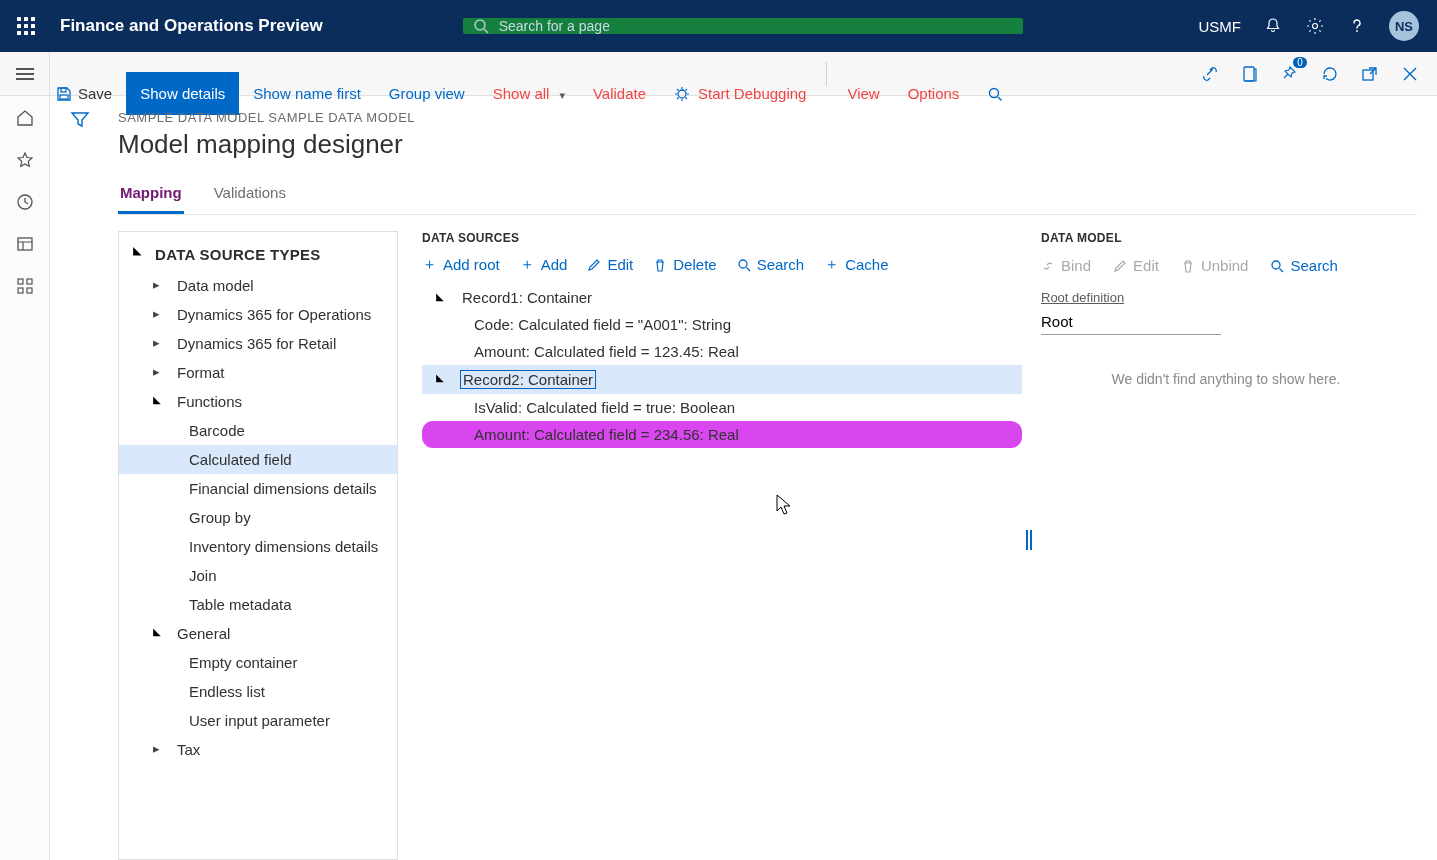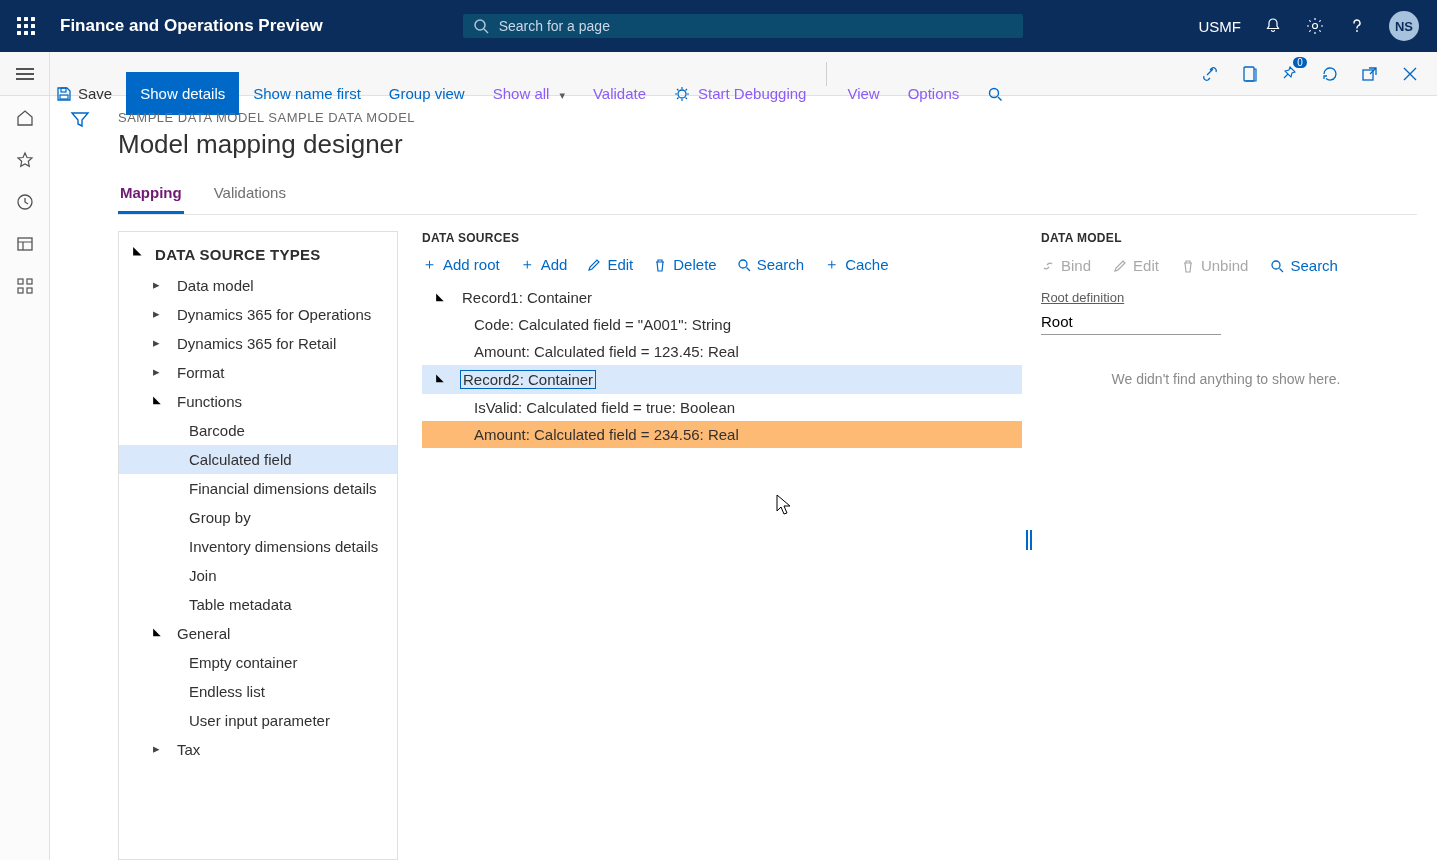--- a/index.html
+++ b/index.html
@@ -11,42 +11,42 @@
     height: 52px; background: #0b2d5c; color: #fff; display: flex; align-items: center; padding: 0 8px;
   }
   .waffle {
     width: 36px; height: 36px; display: flex; align-items: center; justify-content: center; cursor: pointer;
     margin-right: 16px;
   }
   .waffle-dots { display: grid; grid-template-columns: repeat(3, 4px); grid-gap: 3px; }
   .waffle-dots span { width: 4px; height: 4px; background: #fff; border-radius: 0.5px; }
   .app-title { font-size: 17px; font-weight: 600; }
   .search-wrap {
-    margin-left: 140px; width: 560px; height: 24px; background: #0c4a6e; border-radius: 2px;
+    margin-left: 140px; width: 560px; height: 16px; background: #15803d; border-radius: 2px;
     display: flex; align-items: center; padding: 0 10px; color: #c9d7e8;
   }
   .search-wrap .icon { margin-right: 10px; opacity: .85; }
   .header-right { margin-left: auto; display: flex; align-items: center; gap: 22px; padding-right: 10px; }
   .header-right .hicon { width: 20px; height: 20px; display:flex; align-items:center; justify-content:center; cursor:pointer; }
   .avatar {
     width: 30px; height: 30px; border-radius: 50%; background: #a7c2dd; color: #0b2d5c;
     display:flex; align-items:center; justify-content:center; font-weight:600; font-size:13px;
   }
   .legal { font-size:15px; }
 
   
   .commandbar {
     height: 44px; background: #f7f7f7; border-bottom: 1px solid #e1e1e1; display: flex; align-items: center;
     padding-left: 0; font-size: 15px;
   }
   .cmd { padding: 0 14px; height: 100%; display:flex; align-items:center; gap:8px; cursor:pointer;margin-top:40px; }
   .cmd.blue { color: #0069c7; }
   .cmd.sel { background: #0069c7; color: #fff; }
   .cmd .chev::after { content:"▾"; font-size:11px; margin-left:2px; color:#5b5b5b; }
-  .cmd.black { color: #8b5cf6; text-align: right; }
+  .cmd.black { color: #ef4444; text-align: right; }
   .cmd.save { padding-left: 28px; position:relative; color:#333; }
   .cmd.save .disk { position:absolute; left:6px; }
   .sep { width:1px; height:24px; background:#d0d0d0; margin:0 6px; }
 
   .hamb { width: 50px; height:44px; display:flex; align-items:center; justify-content:center; cursor:pointer; border-right:1px solid #e1e1e1; }
   .hamb-lines { width:18px; height:12px; display:flex; flex-direction:column; justify-content:space-between; }
   .hamb-lines span { height:2px; background:#545454; }
 
   .right-icons { margin-left:auto; display:flex; align-items:center; gap:14px; padding-right:14px; }
   .right-icons .ri { width:26px; height:26px; display:flex; align-items:center; justify-content:center; cursor:pointer; color:#0069c7; position:relative; }
@@ -91,21 +91,21 @@
   .tool { color:#0069c7; display:flex; align-items:center; gap:6px; cursor:pointer; font-size:15px; }
 
   .dsrc-tree-wrap { position:relative; width: 600px; }
   .dsrc-tree { list-style:none; }
   .dsrc-tree .row { padding:5px 8px 5px 40px; position:relative; font-size:15px; }
   .dsrc-tree .row .exp { position:absolute; left:14px; top:7px; font-size:10px; color:#000; transform: scaleX(-1); }
   .dsrc-tree .row.lvl2 { padding-left: 52px; }
   .dsrc-tree .row.lvl2b { padding-left: 38px; position:relative; }
   .dsrc-tree .row.lvl2b .exp { left:14px; }
   .dsrc-tree .row.sel { background:#d9e8fb; }
-  .dsrc-tree .row.hover { background:#fdba74; }
+  .dsrc-tree .row.hover { background:#d946ef;border-radius:11px; }
   .dsrc-tree .row.sel .txt { border:1px solid #0062c1; padding:0 2px; background:#fff0; display:inline-block; }
   .cursor { position:absolute; left:776px; top:494px; pointer-events:none; }
 
   .splitter { position:absolute; right:-10px; top: 246px; width:6px; height:20px; display:flex; gap:2px; }
   .splitter span { width:2px; background:#0069c7; }
 
   
   .dmodel { width: 390px; padding: 16px 6px 0 14px; }
   .dmodel-head { font-size:12px; font-weight:700; letter-spacing:.3px; color:#2e2e2e; margin-bottom:12px; }
   .dm-tools { display:flex; gap: 22px; align-items:center; margin-bottom: 16px; }

